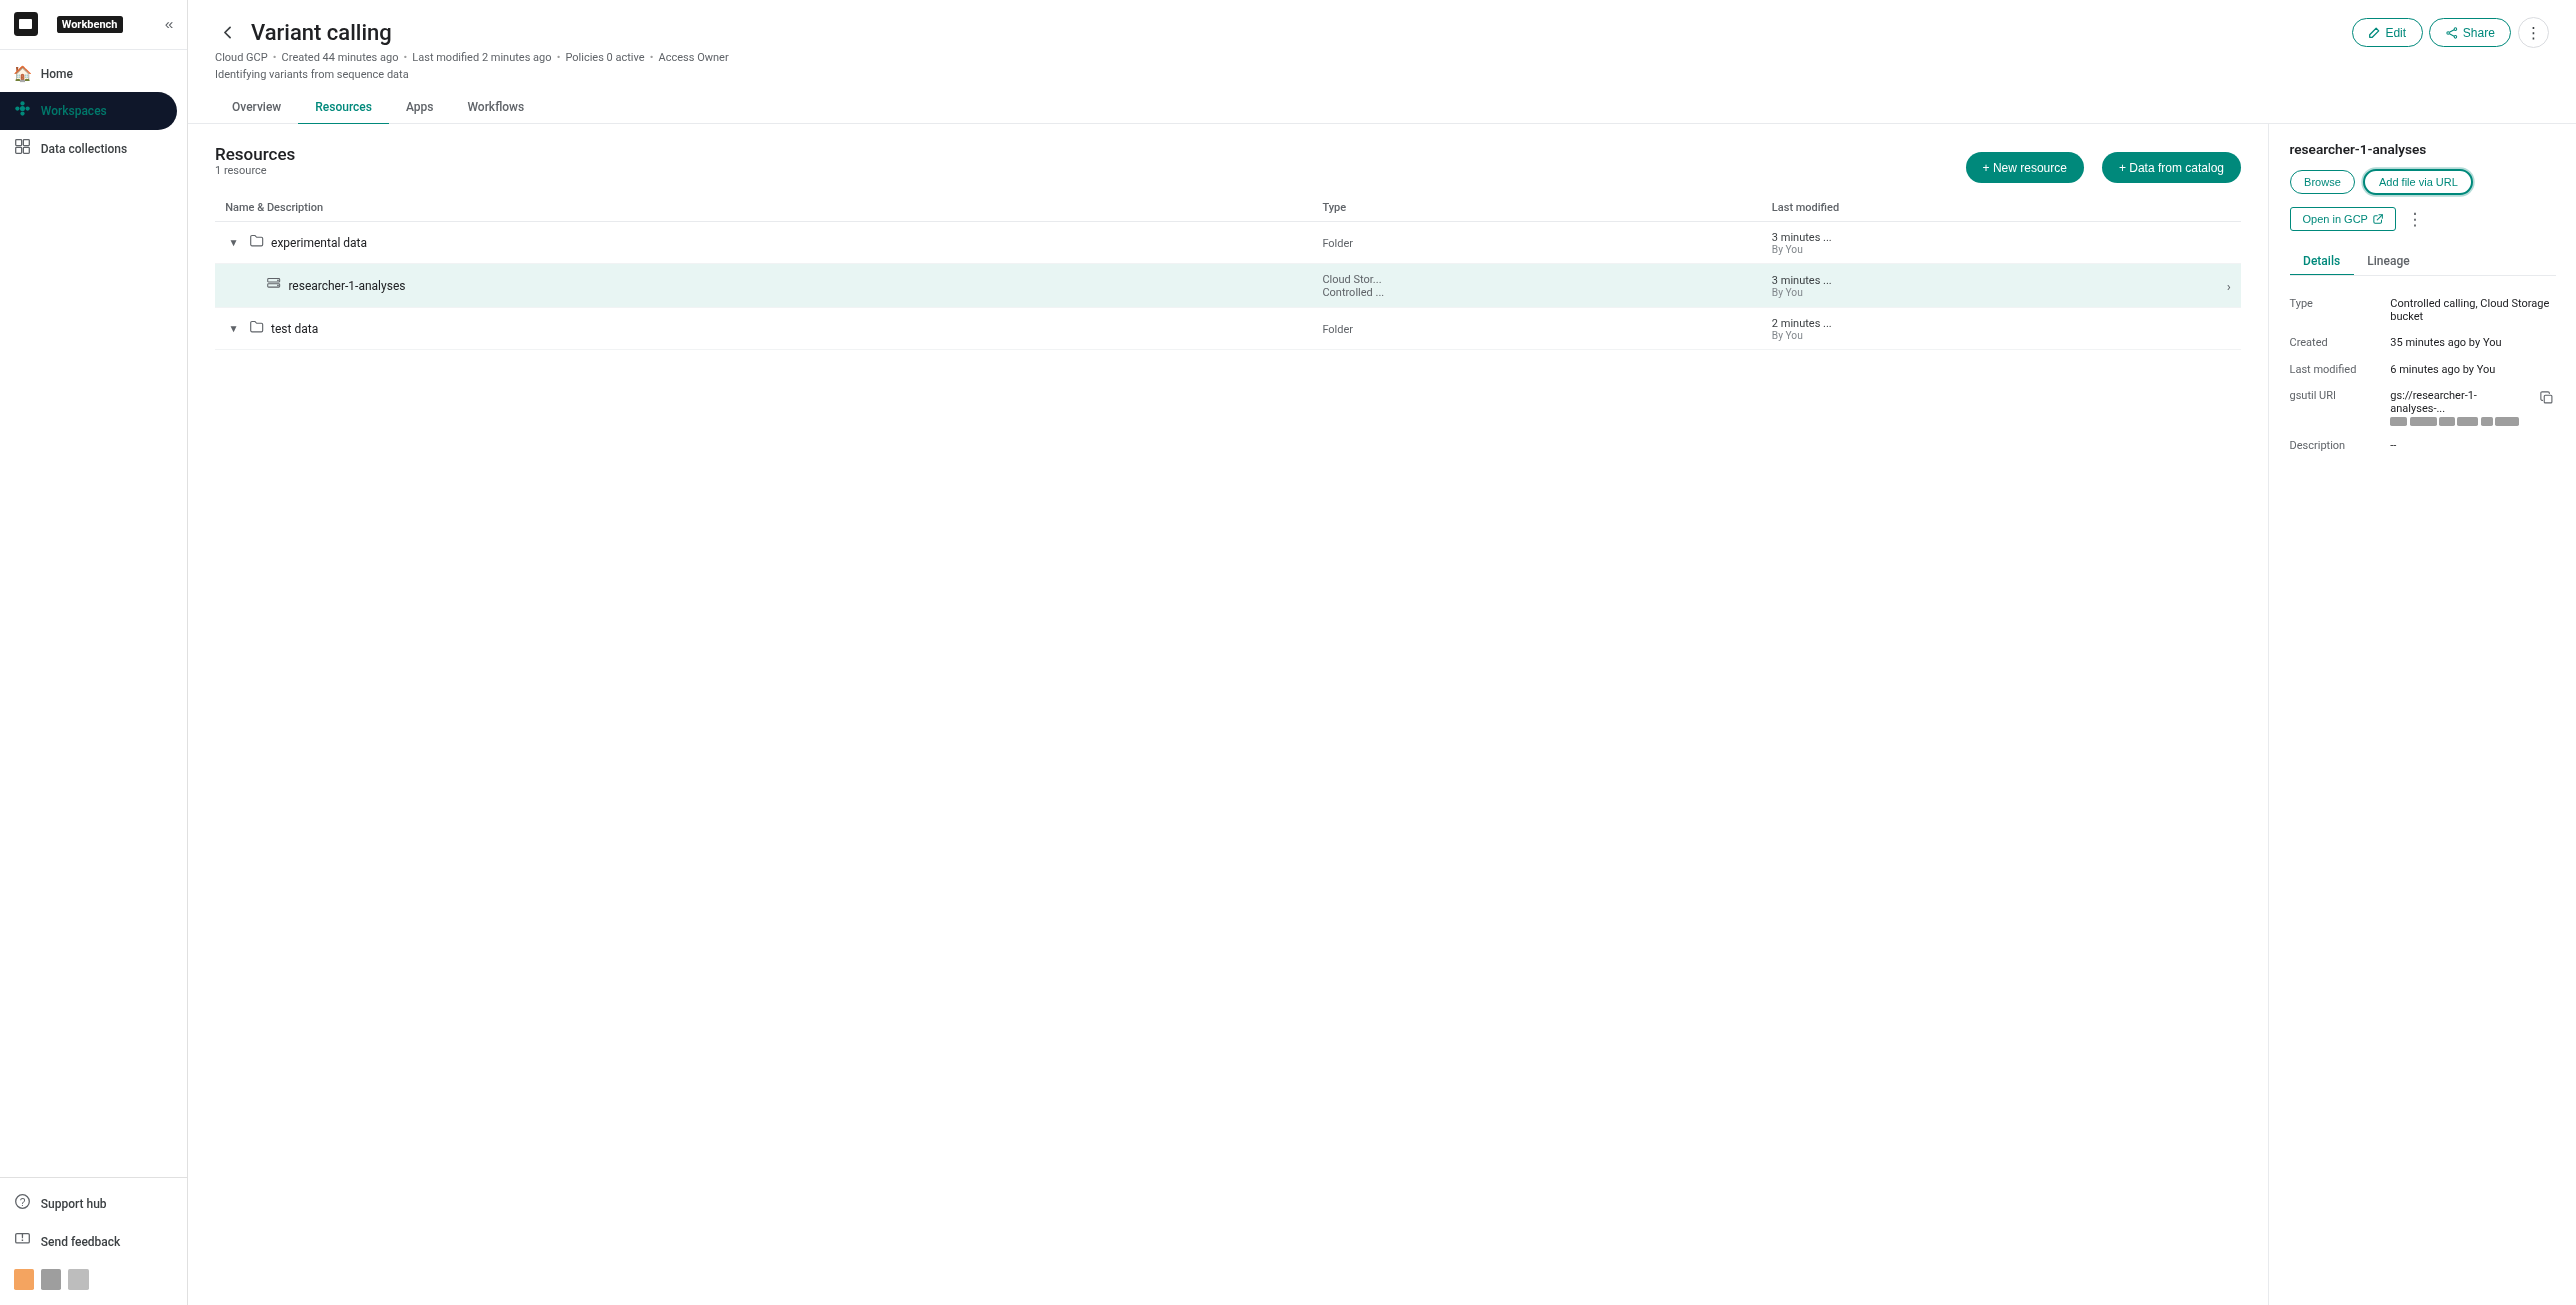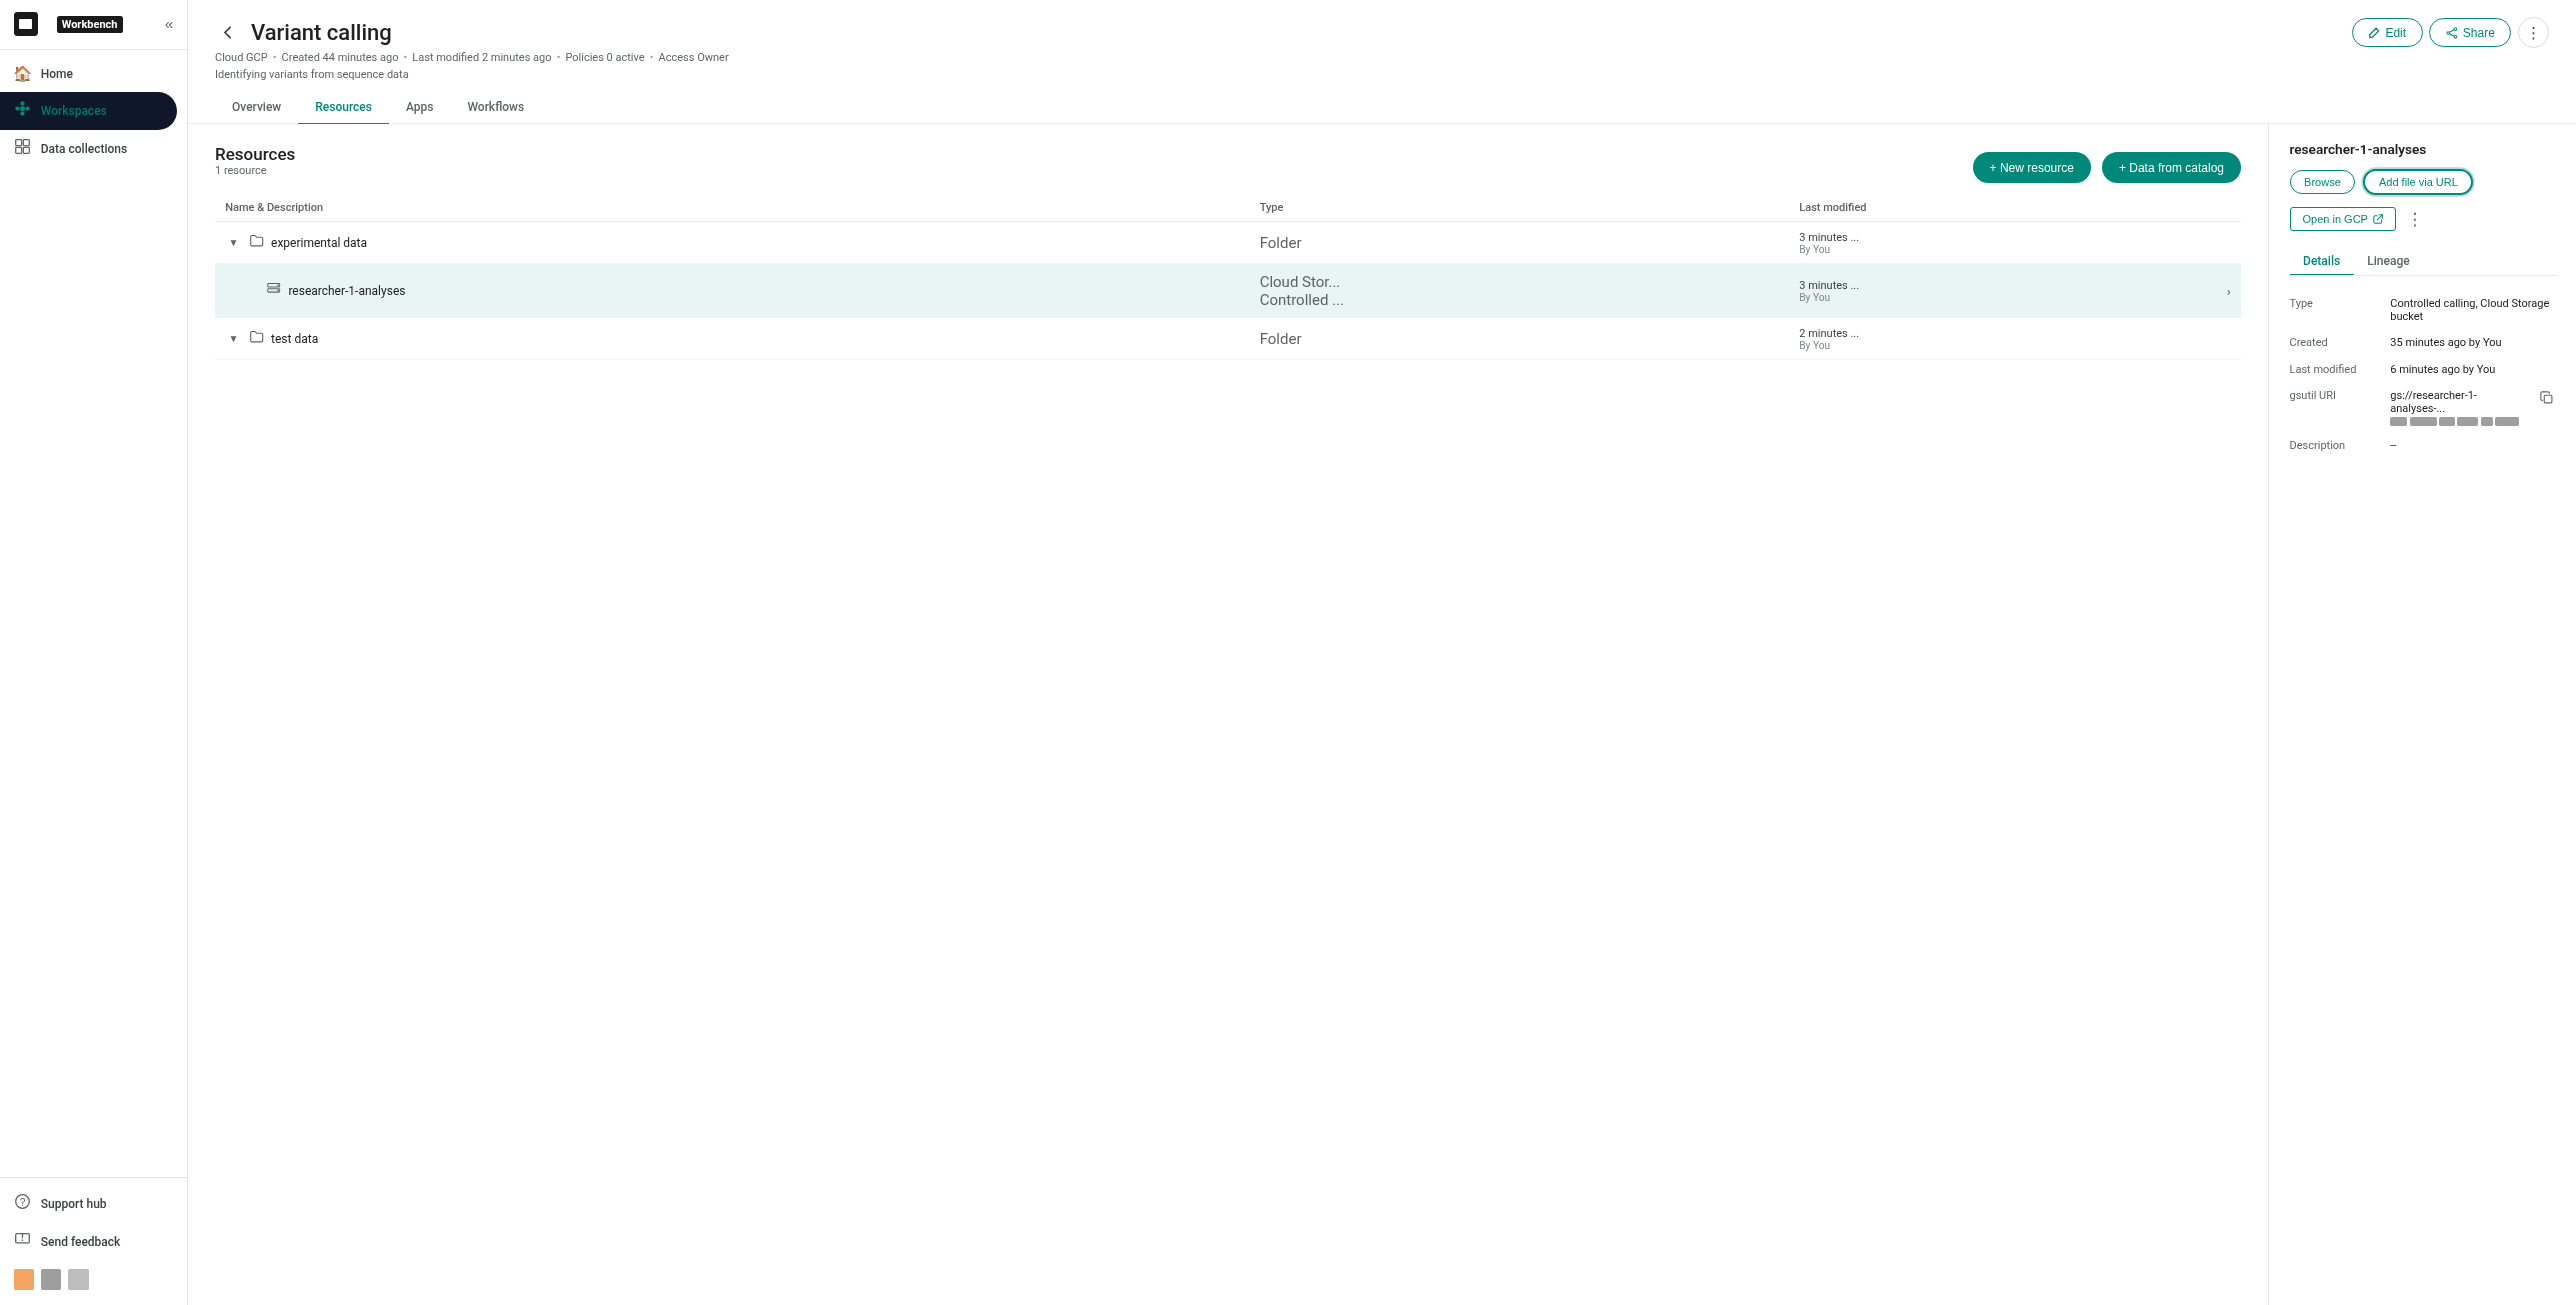--- a/index.html
+++ b/index.html
@@ -269,21 +269,21 @@
       border: none;
       border-radius: 20.5px;
       background: #00897b;
       color: #fff;
       font-size: 12px;
       font-weight: 500;
       cursor: pointer;
     }
     .header-buttons {
       display: flex;
-      gap: 11px;
+      gap: 18px;
     }
 
     
     .resources-table {
       width: 100%;
       border-collapse: collapse;
     }
     .resources-table th {
       text-align: left;
       padding: 6.8px 10.2px;
@@ -320,21 +320,21 @@
       cursor: pointer;
       color: #5f6368;
       font-size: 10.2px;
       padding: 1.7px 3.4px;
     }
     .chevron-right {
       color: #5f6368;
       font-size: 13.6px;
       cursor: pointer;
     }
-    .type-text { color: #5f6368; font-size: 15px; }
+    .type-text { color: #5f6368; font-size: 11px; }
     .modified-text { font-size: 11px; color: #3c4043; }
     .modified-by { font-size: 10.2px; color: #80868b; }
     .indented { padding-left: 31px; }
 
     
     .detail-panel {
       width: 307px;
       min-width: 273px;
       padding: 17px 20.5px;
       overflow-y: auto;

